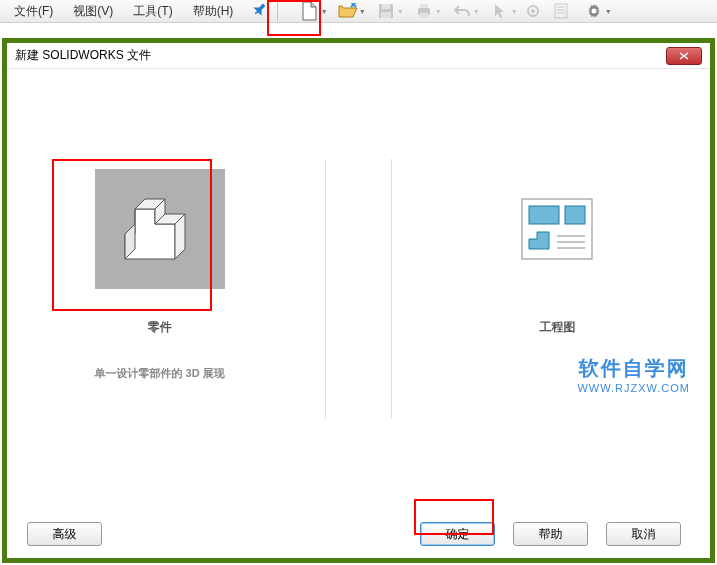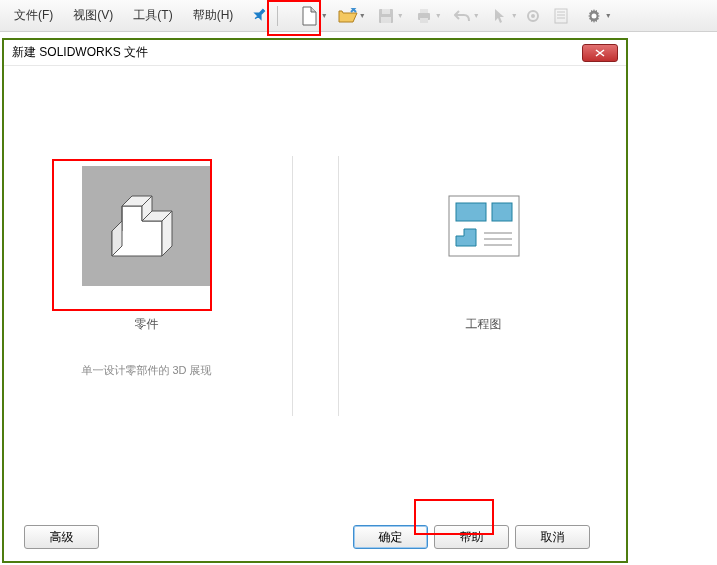--- a/index.html
+++ b/index.html
@@ -1,19 +1,19 @@
 <!DOCTYPE html>
 <html><head>
   <meta charset="utf-8">
   <style>
     * { margin: 0; padding: 0; box-sizing: border-box; font-family: "Microsoft YaHei", Arial, sans-serif; }
     body { width: 717px; height: 565px; background: #fff; overflow: hidden; }
     
     .menubar {
-      height: 32px;
+      height: 23px;
       background: linear-gradient(#fbfbfb, #eaeaea);
       border-bottom: 1px solid #d0d0d0;
       display: flex;
       align-items: center;
       padding-left: 4px;
     }
     .menu-item {
       font-size: 12px;
       color: #333;
       padding: 4px 10px;
@@ -52,24 +52,24 @@
       z-index: 100;
     }
     .hl-newfile { left: 267px; top: 0; width: 54px; height: 36px; }
     .hl-part { left: 52px; top: 159px; width: 160px; height: 152px; }
     .hl-ok { left: 414px; top: 499px; width: 80px; height: 36px; }
     
     .dialog {
       position: absolute;
       left: 2px;
       top: 38px;
-      width: 626px;
+      width: 713px;
       height: 525px;
       background: #fff;
-      border: 2px solid #4d7c0f;
+      border: 5px solid #4d7c0f;
     }
     .titlebar {
       height: 26px;
       background: #fff;
       display: flex;
       align-items: center;
       justify-content: space-between;
       padding: 0 8px;
       border-bottom: 1px solid #e8e8e8;
     }
@@ -85,20 +85,21 @@
       justify-content: center;
       color: #fff;
       font-size: 11px;
       font-weight: bold;
     }
     
     .dialog-body {
       display: flex;
       justify-content: space-around;
       padding: 100px 20px 0;
+      font-weight: bold;
     }
     .option {
       display: flex;
       flex-direction: column;
       align-items: center;
       width: 200px;
     }
     .option-icon {
       width: 130px;
       height: 120px;
@@ -143,21 +144,21 @@
     .watermark-url {
       font-size: 11px;
       color: #3b8de0;
       letter-spacing: 1px;
     }
     
     .dialog-footer {
       position: absolute;
       bottom: 12px;
       left: 0;
-      right: 16px;
+      right: 9px;
       display: flex;
       padding: 0 20px;
     }
     .btn {
       min-width: 75px;
       height: 24px;
       font-size: 12px;
       background: linear-gradient(#fefefe, #e8e8e8);
       border: 1px solid #999;
       border-radius: 3px;
@@ -166,21 +167,21 @@
       align-items: center;
       justify-content: center;
     }
     .btn.primary {
       border: 1px solid #3f8fd0;
       box-shadow: inset 0 0 0 1px #9cc9ef;
     }
     .footer-right {
       margin-left: auto;
       display: flex;
-      gap: 6px;
+      gap: 18px;
     }
   </style>
 </head>
 <body>
 
 <div class="menubar">
   <span class="menu-item">文件(F)</span>
   <span class="menu-item">视图(V)</span>
   <span class="menu-item">工具(T)</span>
   <span class="menu-item">帮助(H)</span>
@@ -298,20 +299,24 @@
           <path d="M12 55 L12 45 L20 45 L20 38 L32 38 L32 55 Z" fill="#6fb8d8" stroke="#2080a0"></path>
           <line x1="40" y1="42" x2="68" y2="42" stroke="#888"></line>
           <line x1="40" y1="48" x2="68" y2="48" stroke="#888"></line>
           <line x1="40" y1="54" x2="68" y2="54" stroke="#888"></line>
         </svg>
       </div>
       <span class="option-label">工程图</span>
     </div>
   </div>
 
+  <div class="watermark">
+    <div class="watermark-text">软件自学网</div>
+    <div class="watermark-url">WWW.RJZXW.COM</div>
+  </div>
 
   <div class="dialog-footer">
     <button class="btn">高级</button>
     <div class="footer-right">
       <button class="btn primary">确定</button>
       <button class="btn">帮助</button>
       <button class="btn">取消</button>
     </div>
   </div>
 </div>

